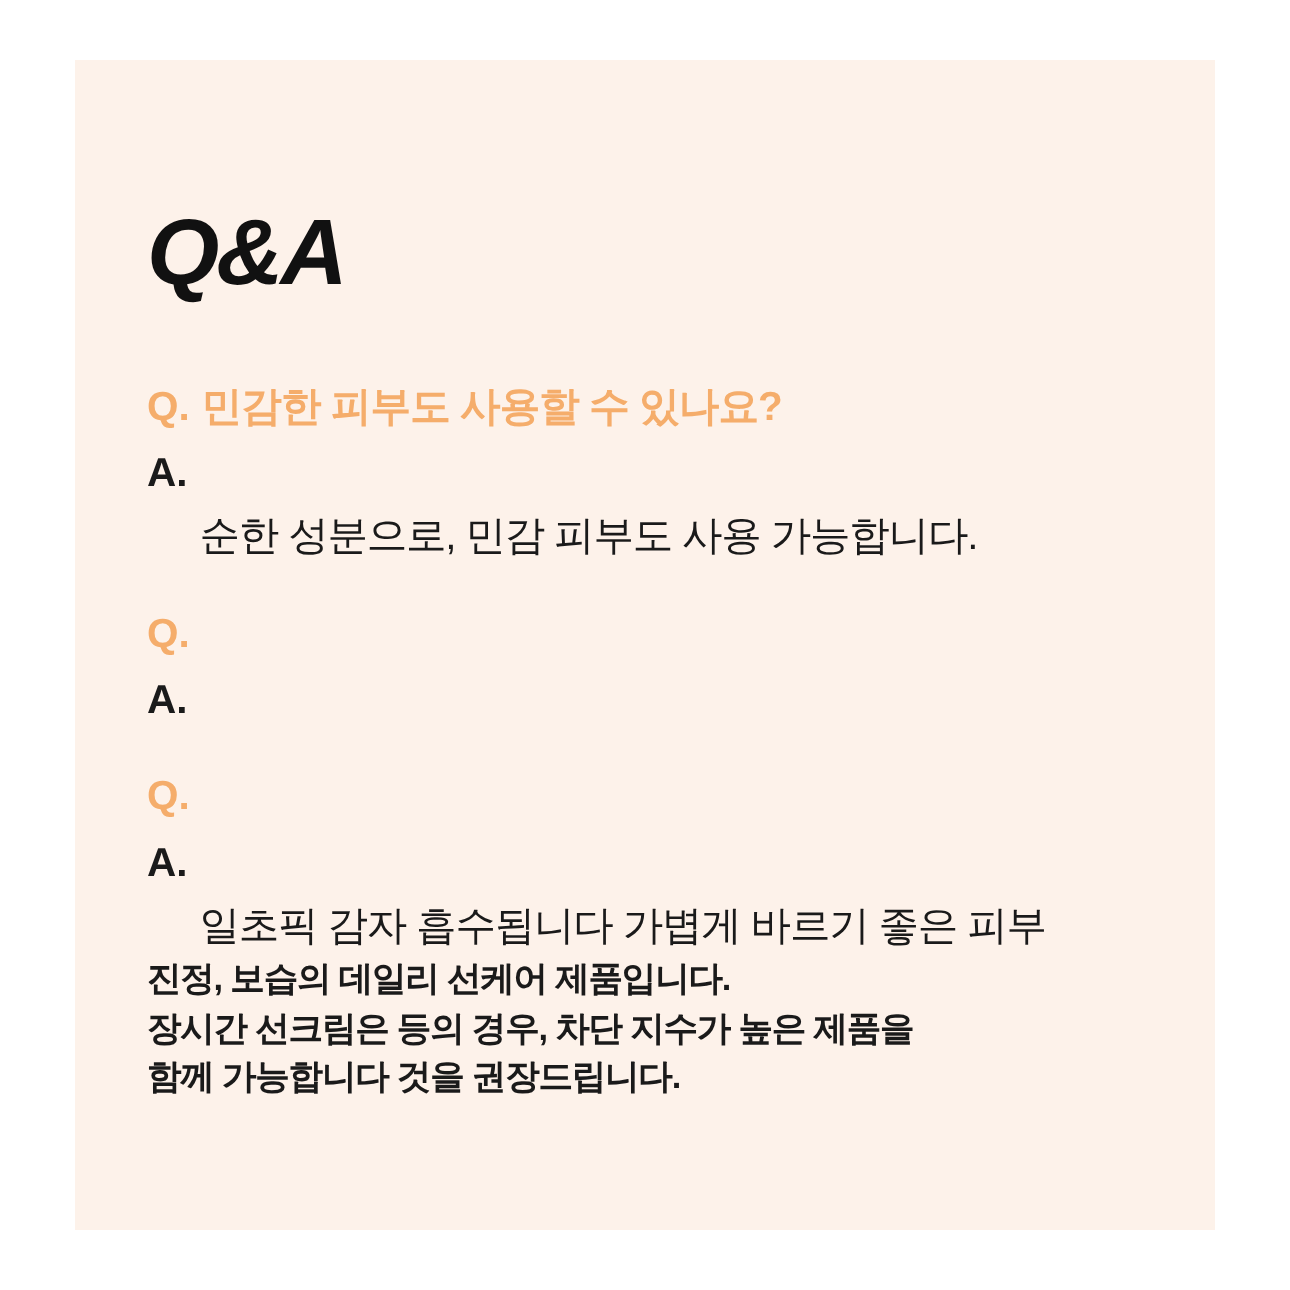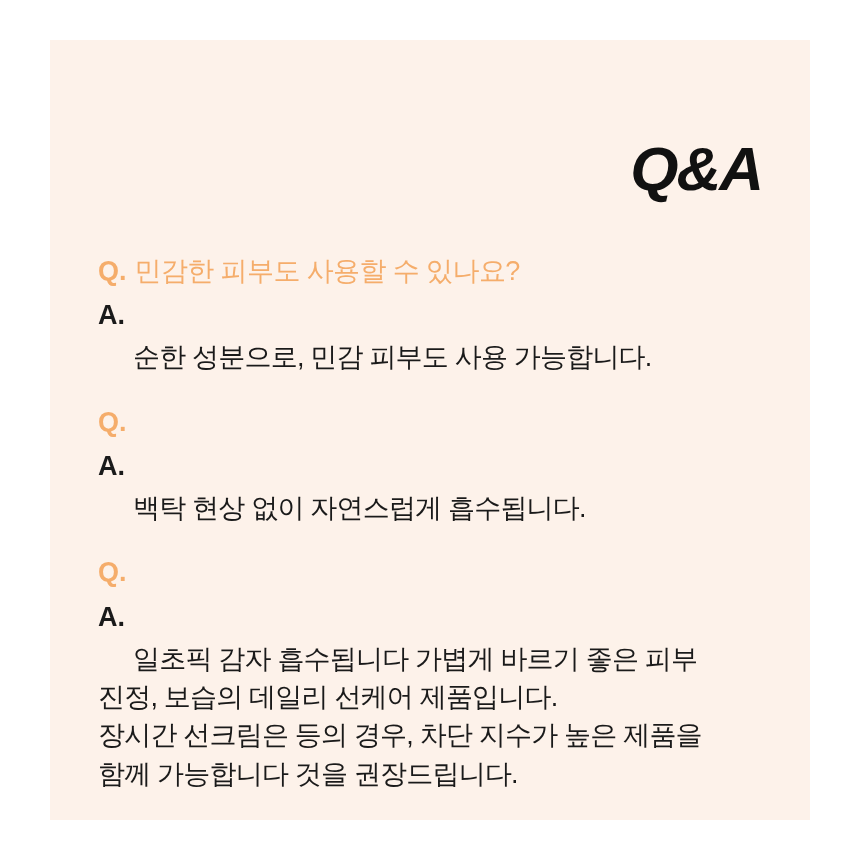--- a/index.html
+++ b/index.html
@@ -31,21 +31,21 @@
   .content {
     position: absolute;
     left: 0;
     top: 0;
     width: 760px;
     height: 780px;
     box-sizing: border-box;
     padding: 0 48px;
   }
   .title {
-    text-align: right;
+    text-align: left;
     font-size: 62px;
     font-weight: bold;
     font-style: italic;
     letter-spacing: -2px;
     color: #111111;
     margin-top: 98px;
     margin-bottom: 0;
     line-height: 1;
     font-family: "Liberation Sans", sans-serif;
   }
@@ -67,37 +67,38 @@
     padding-right: 8px;
   }
   .marker-q {
     color: #f5ad6b;
   }
   .marker-a {
     color: #1a1a1a;
   }
   .q-text {
     color: #f5ad6b;
-    font-weight: normal;
+    font-weight: bold;
     font-size: 27px;
     letter-spacing: -0.6px;
   }
   .a-text {
     color: #1a1a1a;
     font-weight: normal;
     font-size: 27px;
     letter-spacing: -0.8px;
     margin-top: 42px;
   }
   .a-line-cont {
     color: #1a1a1a;
-    font-size: 27px;
+    font-size: 23px;
     letter-spacing: -0.8px;
     line-height: 1.42;
     padding-left: 0px;
+    font-weight: bold;
   }
   .q-row {
     margin-bottom: 6px;
   }
 </style>
 </head>
 <body>
 
 <div class="page">
   <div class="panel">
@@ -117,21 +118,20 @@
             <span class="a-text">순한 성분으로, 민감 피부도 사용 가능합니다.</span>
           </div>
         </div>
 
         <div class="qa-block">
           <div class="qa-line q-row">
             <span class="marker marker-q">Q.</span>
           </div>
           <div class="qa-line">
             <span class="marker marker-a">A.</span>
-            <span class="a-text">백탁 현상 없이 자연스럽게 흡수됩니다.</span>
           </div>
         </div>
 
         <div class="qa-block">
           <div class="qa-line q-row">
             <span class="marker marker-q">Q.</span>
           </div>
           <div class="qa-line">
             <span class="marker marker-a">A.</span>
             <span class="a-text">일초픽 감자 흡수됩니다 가볍게 바르기 좋은 피부</span>

